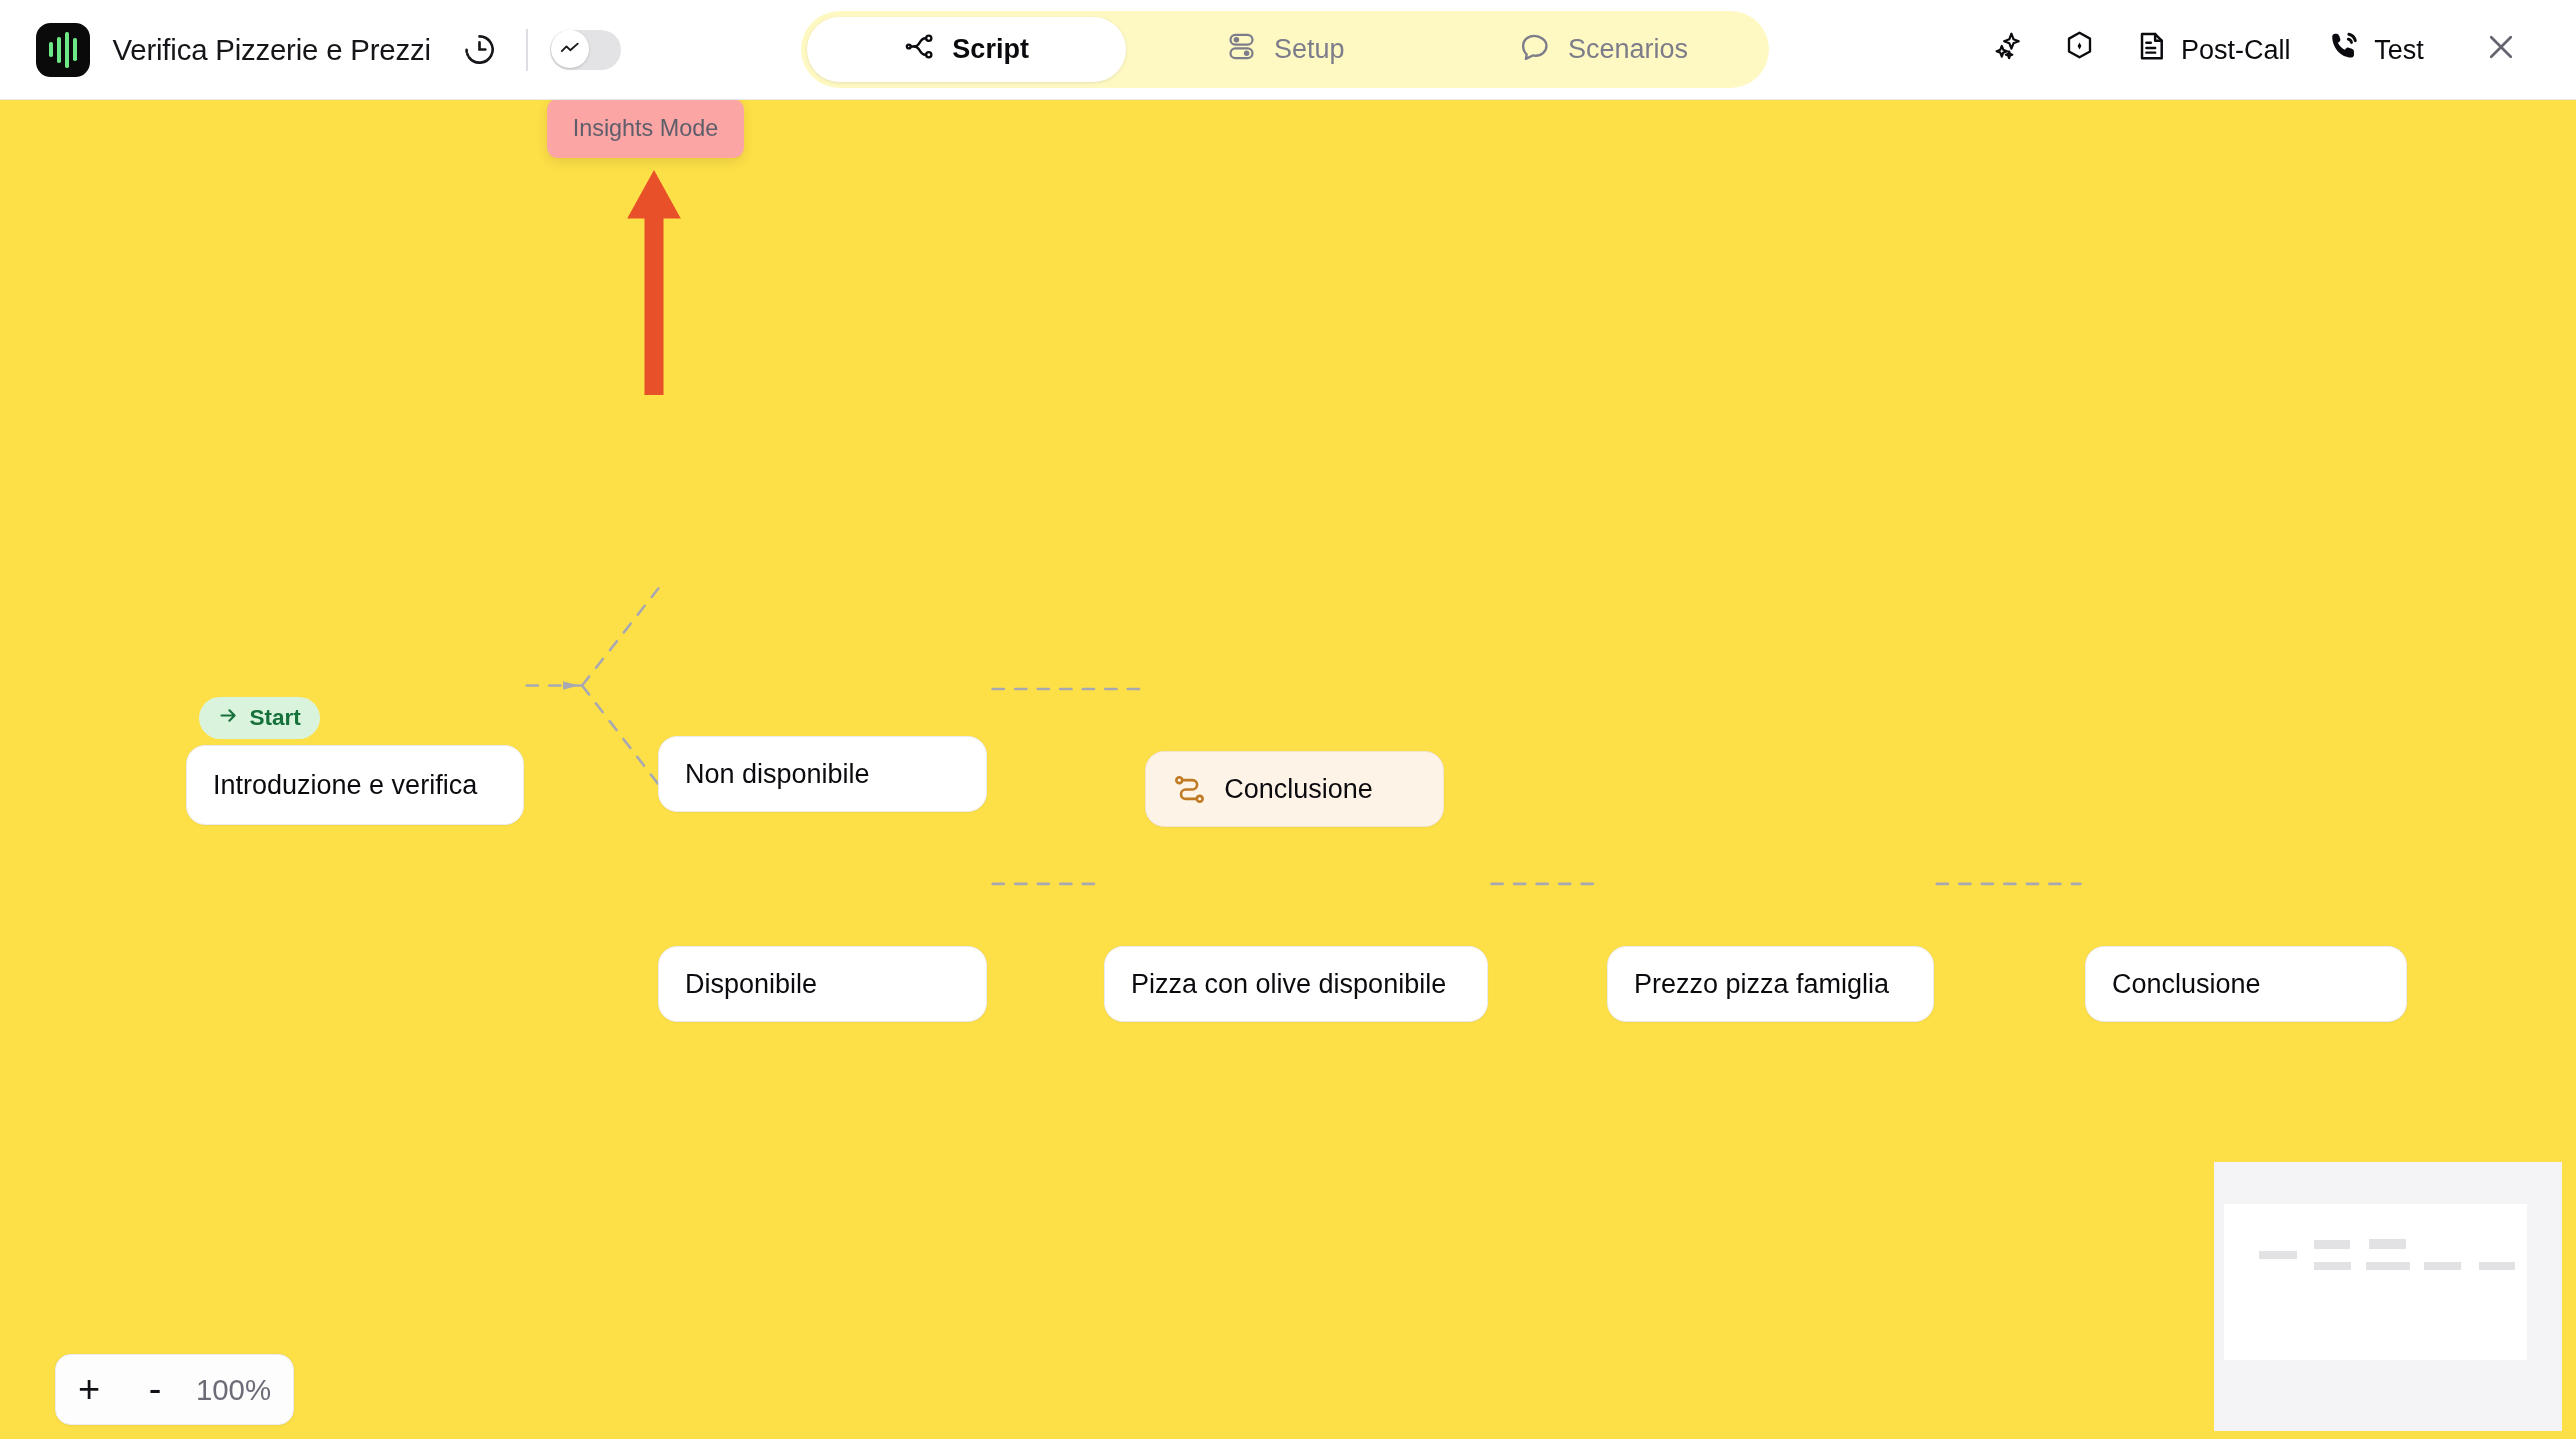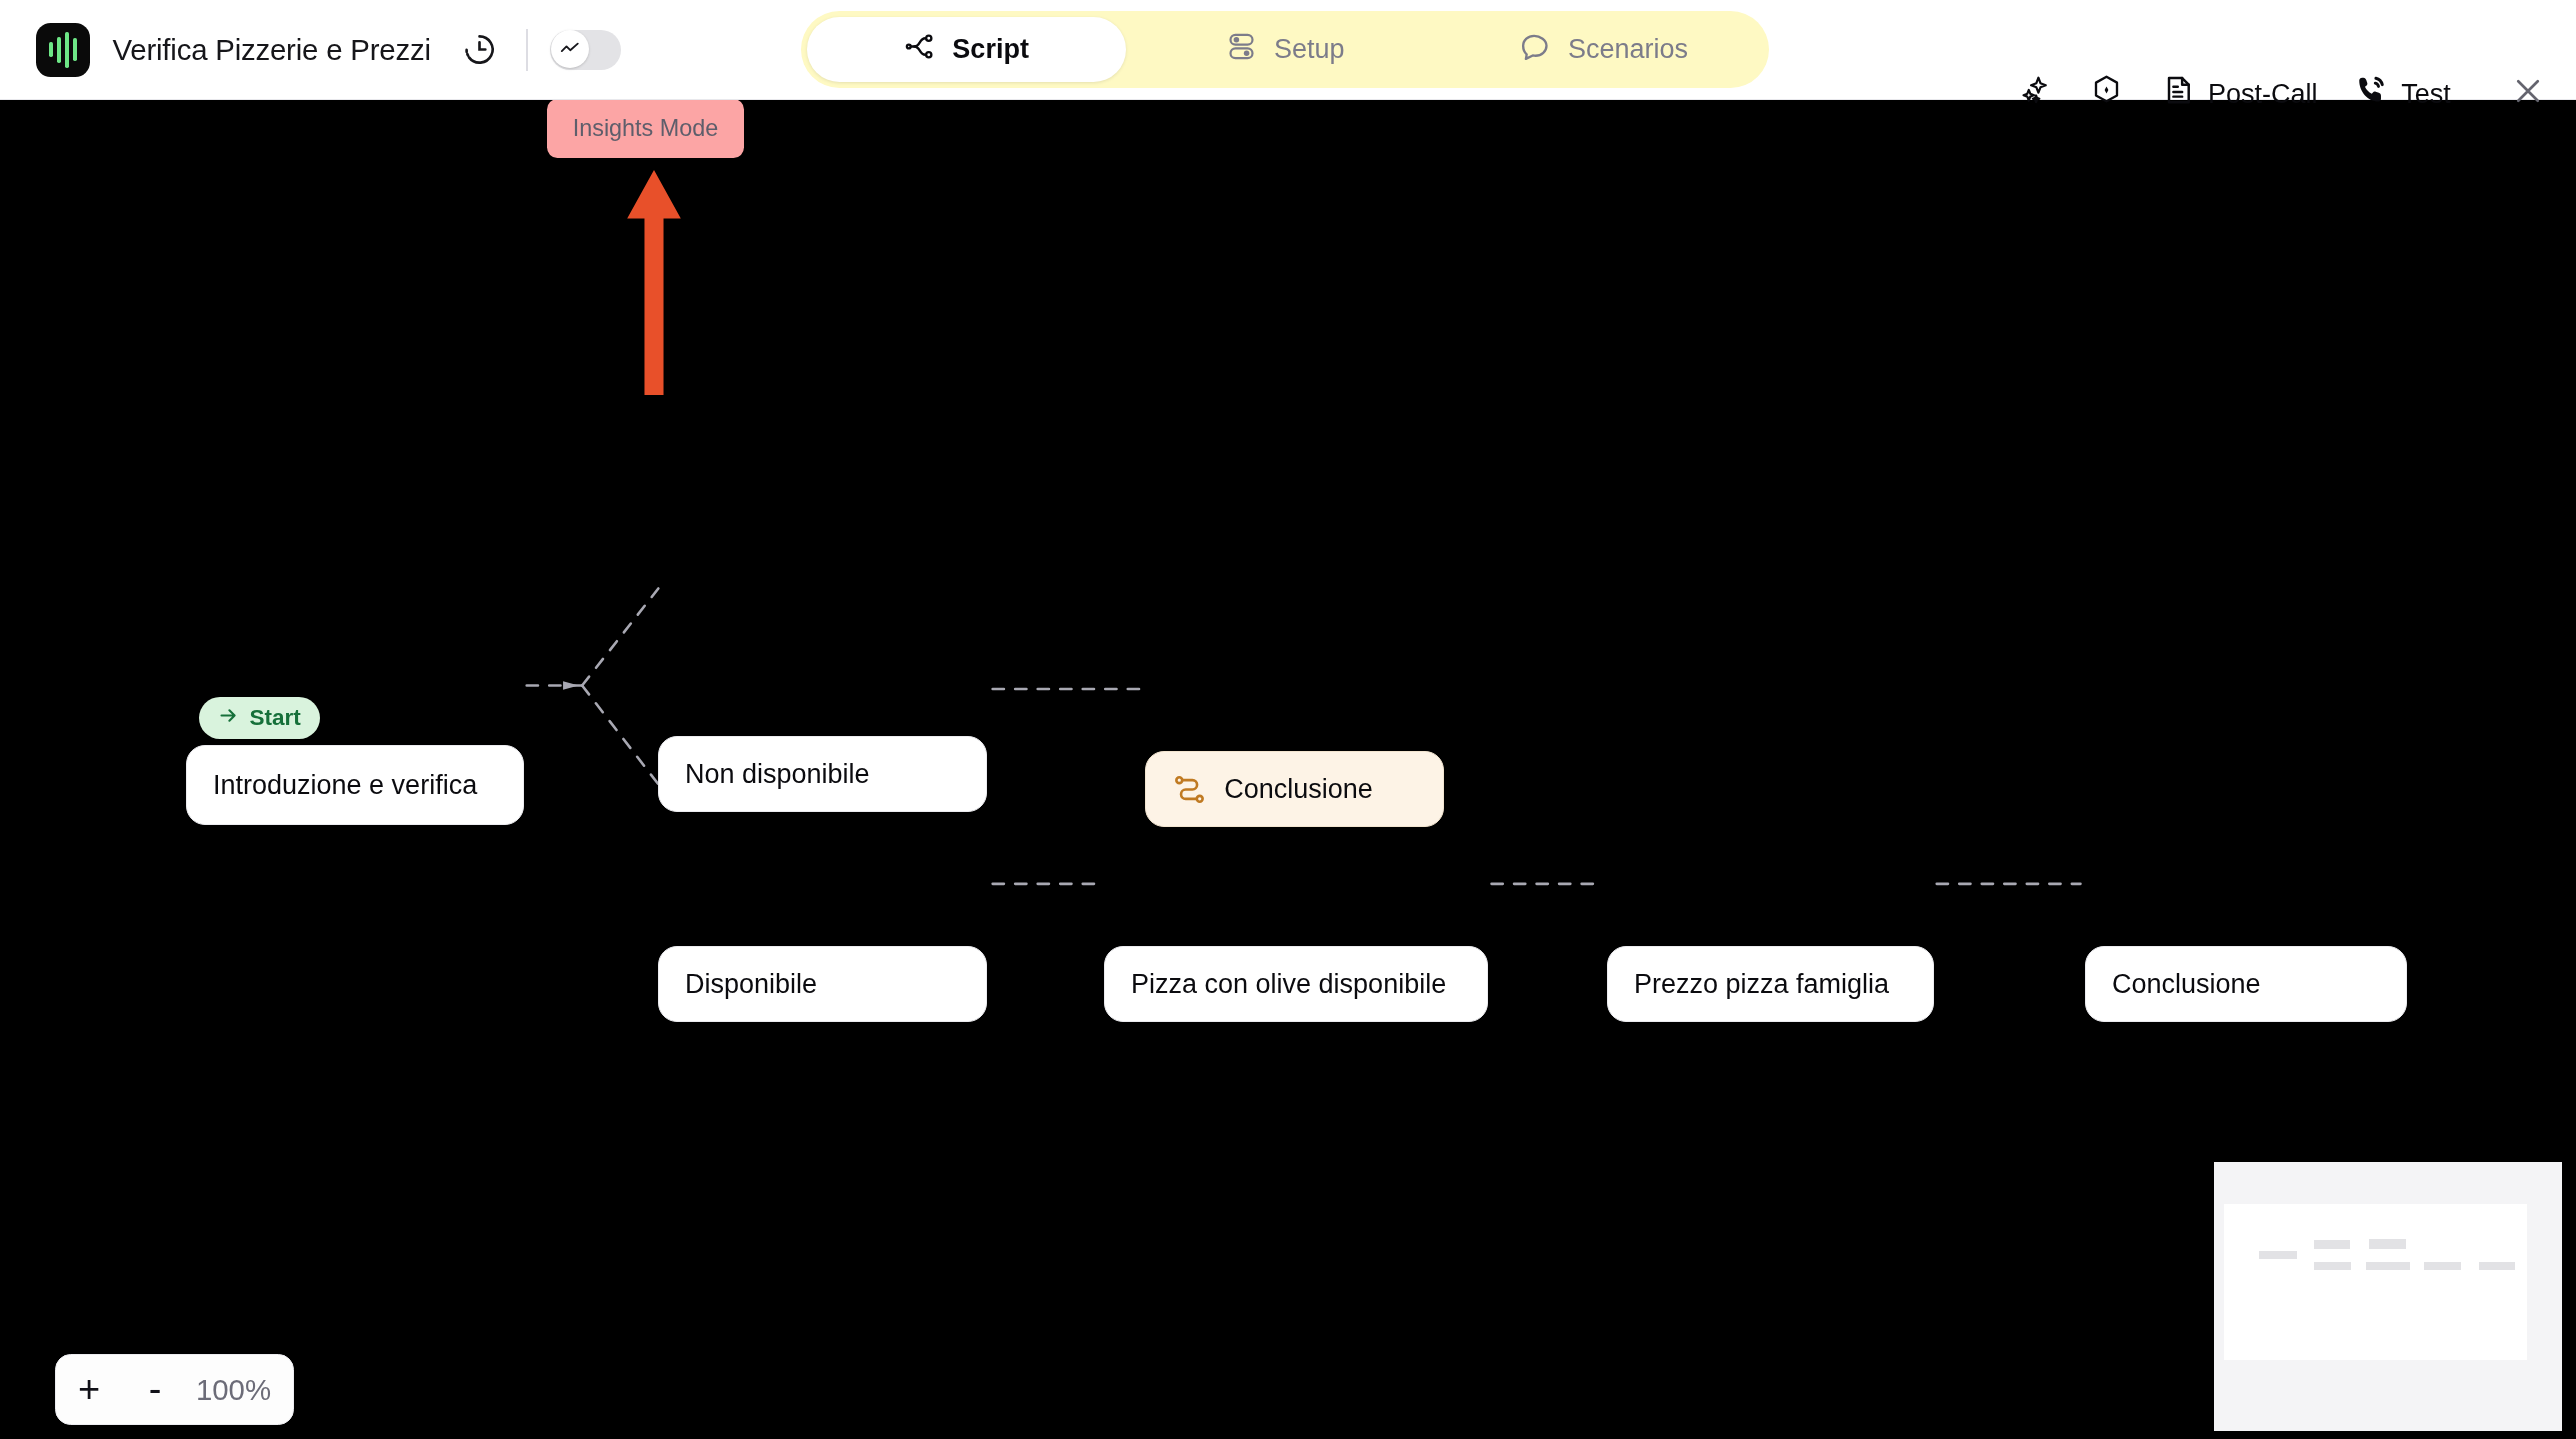--- a/index.html
+++ b/index.html
@@ -99,23 +99,23 @@
   .tab.active {
     background: #ffffff;
     color: #0B0B0F;
     font-weight: bold;
     box-shadow: 0 0.9px 3.5px rgba(0,0,0,0.10);
   }
   .tab .tab-label { white-space: nowrap; }
 
   
   #hdr-right {
-    position: absolute; right: 16px; top: 0;
+    position: absolute; right: 43px; top: 0;
     height: 100px;
-    display: flex; align-items: center; gap: 8.7px; margin-top: 44px;
+    display: flex; align-items: center; gap: 8.7px;
   }
   .hdr-action {
     display: flex; align-items: center; gap: 12px;
     padding: 10.4px 14px; border-radius: 8.7px;
     font-size: 27px; color: #0B0B0F;
     white-space: nowrap;
   }
   #close-btn { margin-left: 22.5px; color: #64646E; }
 
   
@@ -136,21 +136,21 @@
     position: absolute;
     left: 615px; top: 170px;
     width: 78px; height: 225px;
     z-index: 28;
   }
 
   
   #canvas {
     position: absolute; top: 100px; left: 0;
     width: 2576px; height: 1339px;
-    background: #000000;
+    background: #fde047;
     overflow: hidden;
   }
 
   #edges { position: absolute; top: 0; left: 0; width: 2576px; height: 1339px; }
 
   .node {
     position: absolute;
     background: #ffffff;
     border: 1.7px solid #EBEBEF;
     border-radius: 19px;

